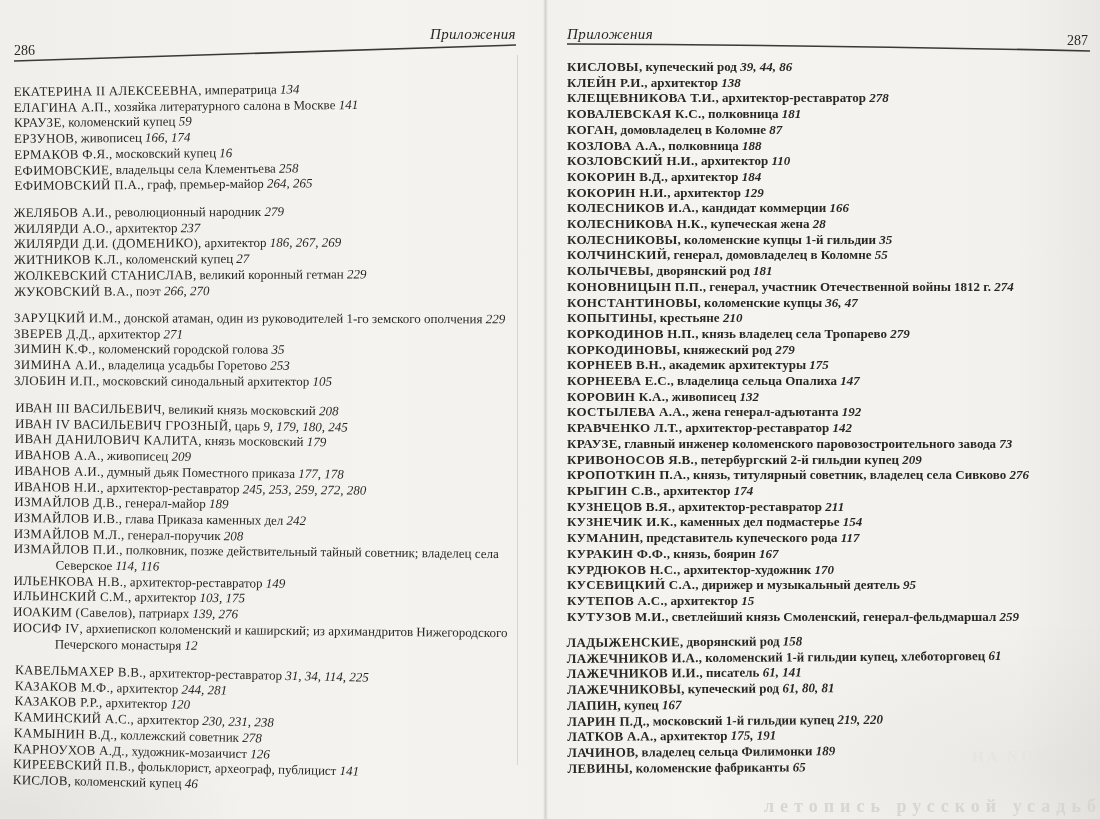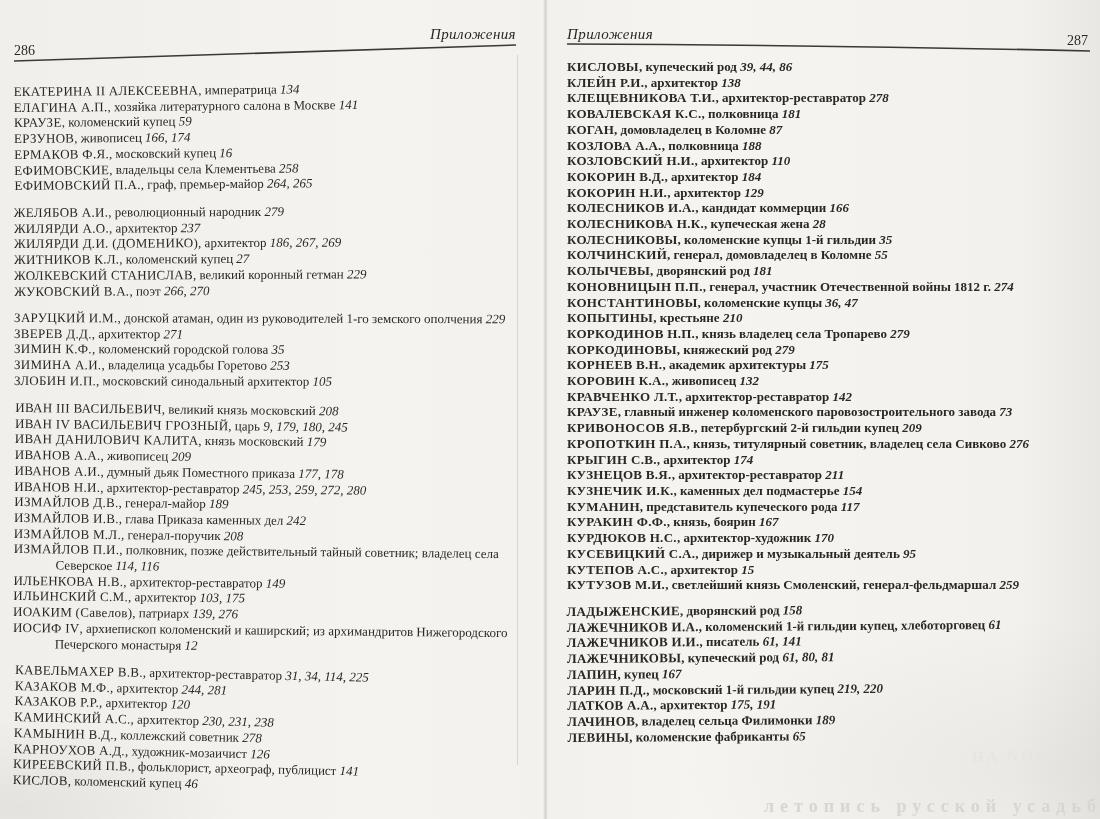--- a/index.html
+++ b/index.html
@@ -125,21 +125,23 @@
           <div class="entry"><span class="nm">КОЛЕСНИКОВА Н.К.</span>, <span class="ds">купеческая жена</span> <span class="rf">28</span></div>
           <div class="entry"><span class="nm">КОЛЕСНИКОВЫ</span>, <span class="ds">коломенские купцы 1-й гильдии</span> <span class="rf">35</span></div>
           <div class="entry"><span class="nm">КОЛЧИНСКИЙ</span>, <span class="ds">генерал, домовладелец в Коломне</span> <span class="rf">55</span></div>
           <div class="entry"><span class="nm">КОЛЫЧЕВЫ</span>, <span class="ds">дворянский род</span> <span class="rf">181</span></div>
           <div class="entry"><span class="nm">КОНОВНИЦЫН П.П.</span>, <span class="ds">генерал, участник Отечественной войны 1812 г.</span> <span class="rf">274</span></div>
           <div class="entry"><span class="nm">КОНСТАНТИНОВЫ</span>, <span class="ds">коломенские купцы</span> <span class="rf">36, 47</span></div>
           <div class="entry"><span class="nm">КОПЫТИНЫ</span>, <span class="ds">крестьяне</span> <span class="rf">210</span></div>
           <div class="entry"><span class="nm">КОРКОДИНОВ Н.П.</span>, <span class="ds">князь владелец села Тропарево</span> <span class="rf">279</span></div>
           <div class="entry"><span class="nm">КОРКОДИНОВЫ</span>, <span class="ds">княжеский род</span> <span class="rf">279</span></div>
           <div class="entry"><span class="nm">КОРНЕЕВ В.Н.</span>, <span class="ds">академик архитектуры</span> <span class="rf">175</span></div>
+          <div class="entry"><span class="nm">КОРНЕЕВА Е.С.</span>, <span class="ds">владелица сельца Опалиха</span> <span class="rf">147</span></div>
           <div class="entry"><span class="nm">КОРОВИН К.А.</span>, <span class="ds">живописец</span> <span class="rf">132</span></div>
+          <div class="entry"><span class="nm">КОСТЫЛЕВА А.А.</span>, <span class="ds">жена генерал-адъютанта</span> <span class="rf">192</span></div>
           <div class="entry"><span class="nm">КРАВЧЕНКО Л.Т.</span>, <span class="ds">архитектор-реставратор</span> <span class="rf">142</span></div>
           <div class="entry"><span class="nm">КРАУЗЕ</span>, <span class="ds">главный инженер коломенского паровозостроительного завода</span> <span class="rf">73</span></div>
           <div class="entry"><span class="nm">КРИВОНОСОВ Я.В.</span>, <span class="ds">петербургский 2-й гильдии купец</span> <span class="rf">209</span></div>
           <div class="entry"><span class="nm">КРОПОТКИН П.А.</span>, <span class="ds">князь, титулярный советник, владелец села Сивково</span> <span class="rf">276</span></div>
           <div class="entry"><span class="nm">КРЫГИН С.В.</span>, <span class="ds">архитектор</span> <span class="rf">174</span></div>
           <div class="entry"><span class="nm">КУЗНЕЦОВ В.Я.</span>, <span class="ds">архитектор-реставратор</span> <span class="rf">211</span></div>
           <div class="entry"><span class="nm">КУЗНЕЧИК И.К.</span>, <span class="ds">каменных дел подмастерье</span> <span class="rf">154</span></div>
           <div class="entry"><span class="nm">КУМАНИН</span>, <span class="ds">представитель купеческого рода</span> <span class="rf">117</span></div>
           <div class="entry"><span class="nm">КУРАКИН Ф.Ф.</span>, <span class="ds">князь, боярин</span> <span class="rf">167</span></div>
           <div class="entry"><span class="nm">КУРДЮКОВ Н.С.</span>, <span class="ds">архитектор-художник</span> <span class="rf">170</span></div>

